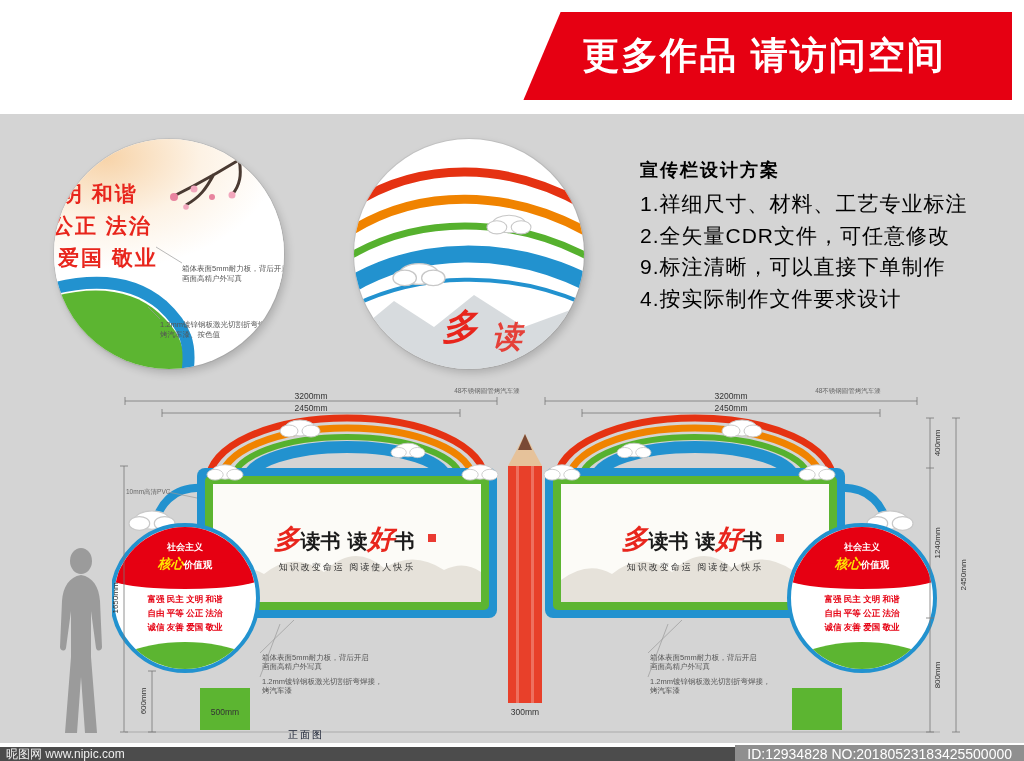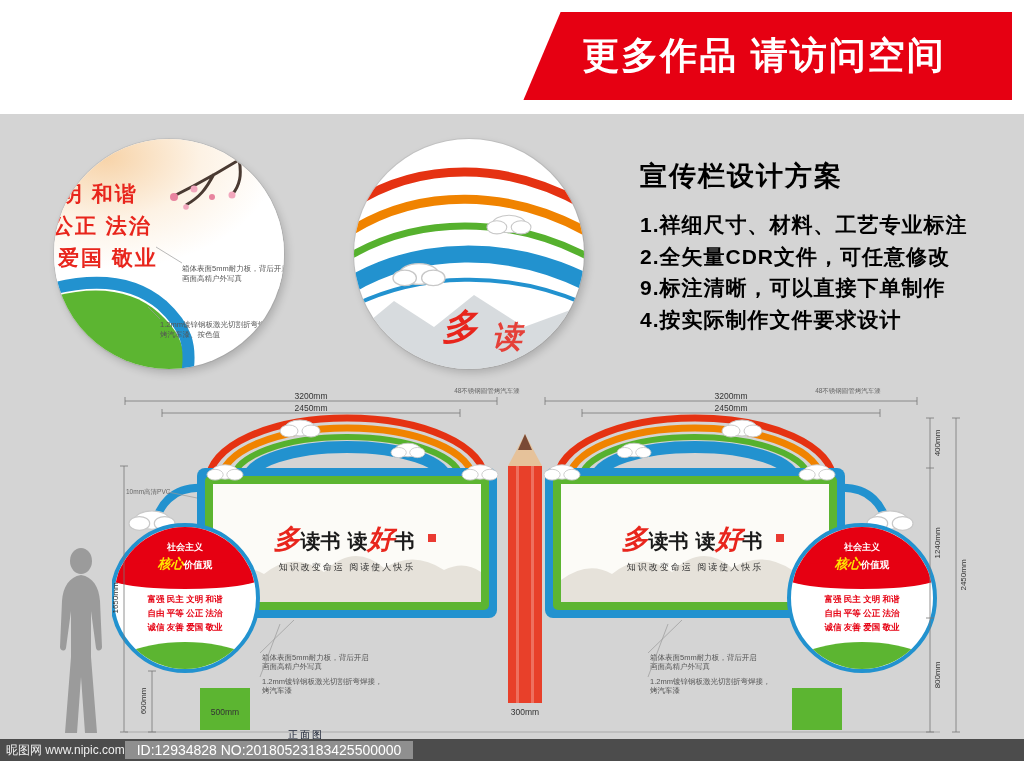--- a/index.html
+++ b/index.html
@@ -19,31 +19,31 @@
 
   
   .detail-circle { position:absolute; width:230px; height:230px; border-radius:50%; background:#fff; overflow:hidden;
     box-shadow:0 0 0 1px rgba(0,0,0,.07), 3px 4px 8px rgba(0,0,0,.18); }
   .dc1 { left:54px; top:139px; }
   .dc2 { left:354px; top:139px; }
   .detail-circle svg { display:block; width:230px; height:230px; }
 
   
   .plan { position:absolute; left:640px; top:158px; width:380px; color:#000; }
-  .plan-title { font-size:27px; font-weight:bold; margin-bottom:15px; letter-spacing:2px; }
-  .plan-item { font-size:21px; font-weight:700; line-height:31.5px; letter-spacing:1px; white-space:nowrap; }
+  .plan-title { font-size:18px; font-weight:bold; margin-bottom:6px; letter-spacing:2px; }
+  .plan-item { font-size:21px; font-weight:400; line-height:31.5px; letter-spacing:1px; white-space:nowrap; }
 
   
   .drawing { position:absolute; left:112px; top:388px; width:862px; height:357px; }
   .silhouette { position:absolute; left:35px; top:545px; width:88px; height:196px; }
   .caption { position:absolute; left:288px; top:728px; font-size:10px; color:#0f172a; letter-spacing:2px; }
 
   
-  .footer { position:absolute; left:0; bottom:0; width:1024px; height:22px; background:#4c4c4c;
-    display:flex; align-items:center; }
+  .footer { position:absolute; left:0; bottom:0; width:1024px; height:14px; background:#4c4c4c;
+    display:flex; align-items:center; justify-content:space-between; }
   .footer-left { color:#eee; font-size:12px; padding-left:6px; white-space:nowrap; }
   .footer-right { background:#8f8f8f; color:#fff; font-size:14px; padding:0 12px; height:18px;
     display:flex; align-items:center; white-space:nowrap; }
 
   
   text { font-family:"Liberation Sans","DejaVu Sans",sans-serif; }
   .dimline line { stroke:#777; stroke-width:0.8; }
   .leader { stroke:#999; stroke-width:0.7; }
   .dim  { font-size:8.5px; fill:#333; }
   .dimv { font-size:8px;  fill:#333; }

